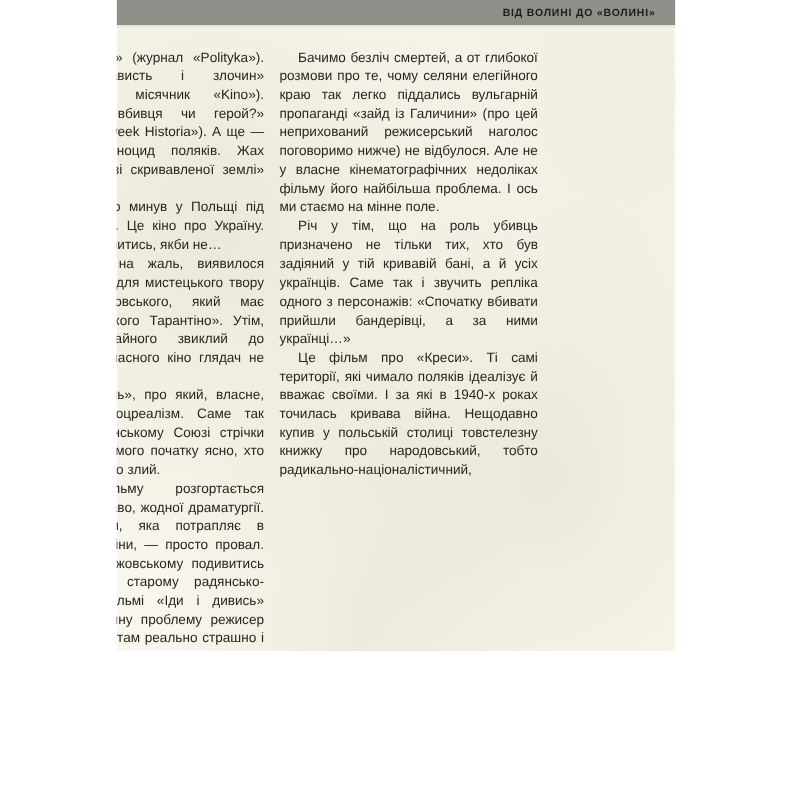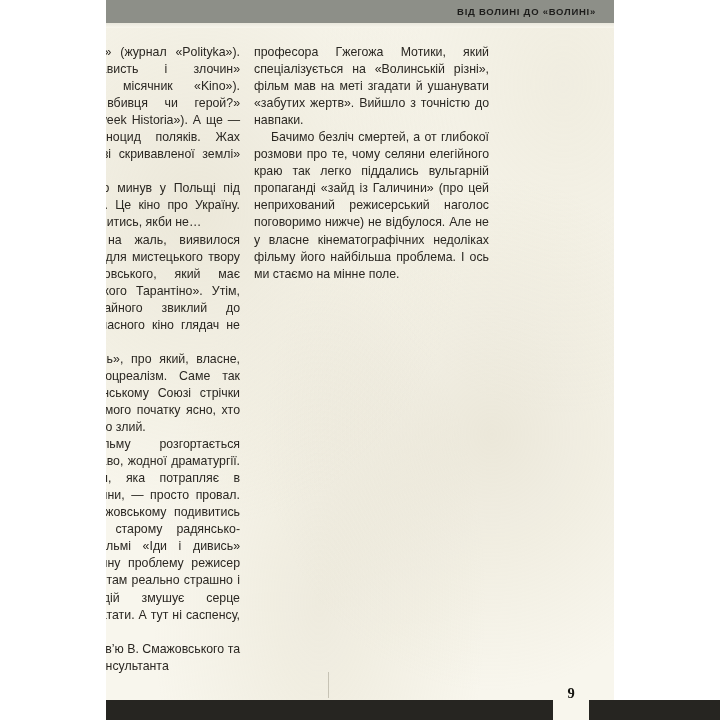--- a/index.html
+++ b/index.html
@@ -4,21 +4,21 @@
 <title>Scanned book page</title>
 <style>
   html, body {
     margin: 0;
     padding: 0;
     background: #ffffff;
   }
   #page-root {
     position: relative;
     width: 720px;
-    height: 720px;
+    height: 592px;
     overflow: hidden;
     background: #ffffff;
     font-family: "Liberation Sans", sans-serif;
   }
 
   
   .sheet {
     position: absolute;
     left: 106px;
     top: 0;
@@ -206,22 +206,23 @@
     <div class="col col-left">
       <p class="cont">наростала гроза» (журнал «Polityka»). «Любов, ненависть і злочин» (спеціалізований місячник «Kino»). «Бандера — вбивця чи герой?» (часопис «Newsweek Historia»). А ще — «Український геноцид поляків. Жах Волині», «Лист зі скривавленої землі» тощо.</p>
       <p>Кінець 2016-го минув у Польщі під знаком «Волині». Це кіно про Україну. Можна було б тішитись, якби не…</p>
       <p>Оцих «не», на жаль, виявилося забагато. Навіть для мистецького твору Войцеха Смажовського, який має реноме «польського Тарантіно». Утім, нічого надзвичайного звиклий до можливостей сучасного кіно глядач не побачить.</p>
       <p>Фільм «Волинь», про який, власне, мова, — це соцреалізм. Саме так знімали в Радянському Союзі стрічки про війну. Від самого початку ясно, хто буде добрий, а хто злий.</p>
       <p>Сюжет фільму розгортається повільно й нецікаво, жодної драматургії. Головна героїня, яка потрапляє в кривавий вир війни, — просто провал. Варто було Смажовському подивитись хоча б, як у старому радянсько-білоруському фільмі «Іди і дивись» вирішив аналогічну проблему режисер Елем Клімов. От там реально страшно і драматизм подій змушує серце завмирати й калатати. А тут ні саспенсу, ні катарсису.</p>
       <p>Судячи з інтерв’ю В. Смажовського та його наукового консультанта</p>
     </div>
 
     <div class="col col-right">
-      <p class="cont">професора Гжегожа Мотики, який спеціалізується на «Волинській різні», фільм мав на меті згадати й ушанувати «забутих жертв». Вийшло з точністю до навпаки.</p>
       <p>Бачимо безліч смертей, а от глибокої розмови про те, чому селяни елегійного краю так легко піддались вульгарній пропаганді «зайд із Галичини» (про цей неприхований режисерський наголос поговоримо нижче) не відбулося. Але не у власне кінематографічних недоліках фільму його найбільша проблема. І ось ми стаємо на мінне поле.</p>
+      <p>Річ у тім, що на роль убивць призначено не тільки тих, хто був задіяний у тій кривавій бані, а й усіх українців. Саме так і звучить репліка одного з персонажів: «Спочатку вбивати прийшли бандерівці, а за ними українці…»</p>
+      <p>Це фільм про «Креси». Ті самі території, які чимало поляків ідеалізує й вважає своїми. І за які в 1940-х роках точилась кривава війна. Нещодавно купив у польській столиці товстелезну книжку про народовський, тобто радикально-націоналістичний,</p>
     </div>
 
   </div>
 
   <div class="crease"></div>
 
   <div class="bottom-shadow"></div>
   <div class="edge-shadow-right"></div>
   <div class="folio-notch"></div>
   <div class="folio">9</div>

